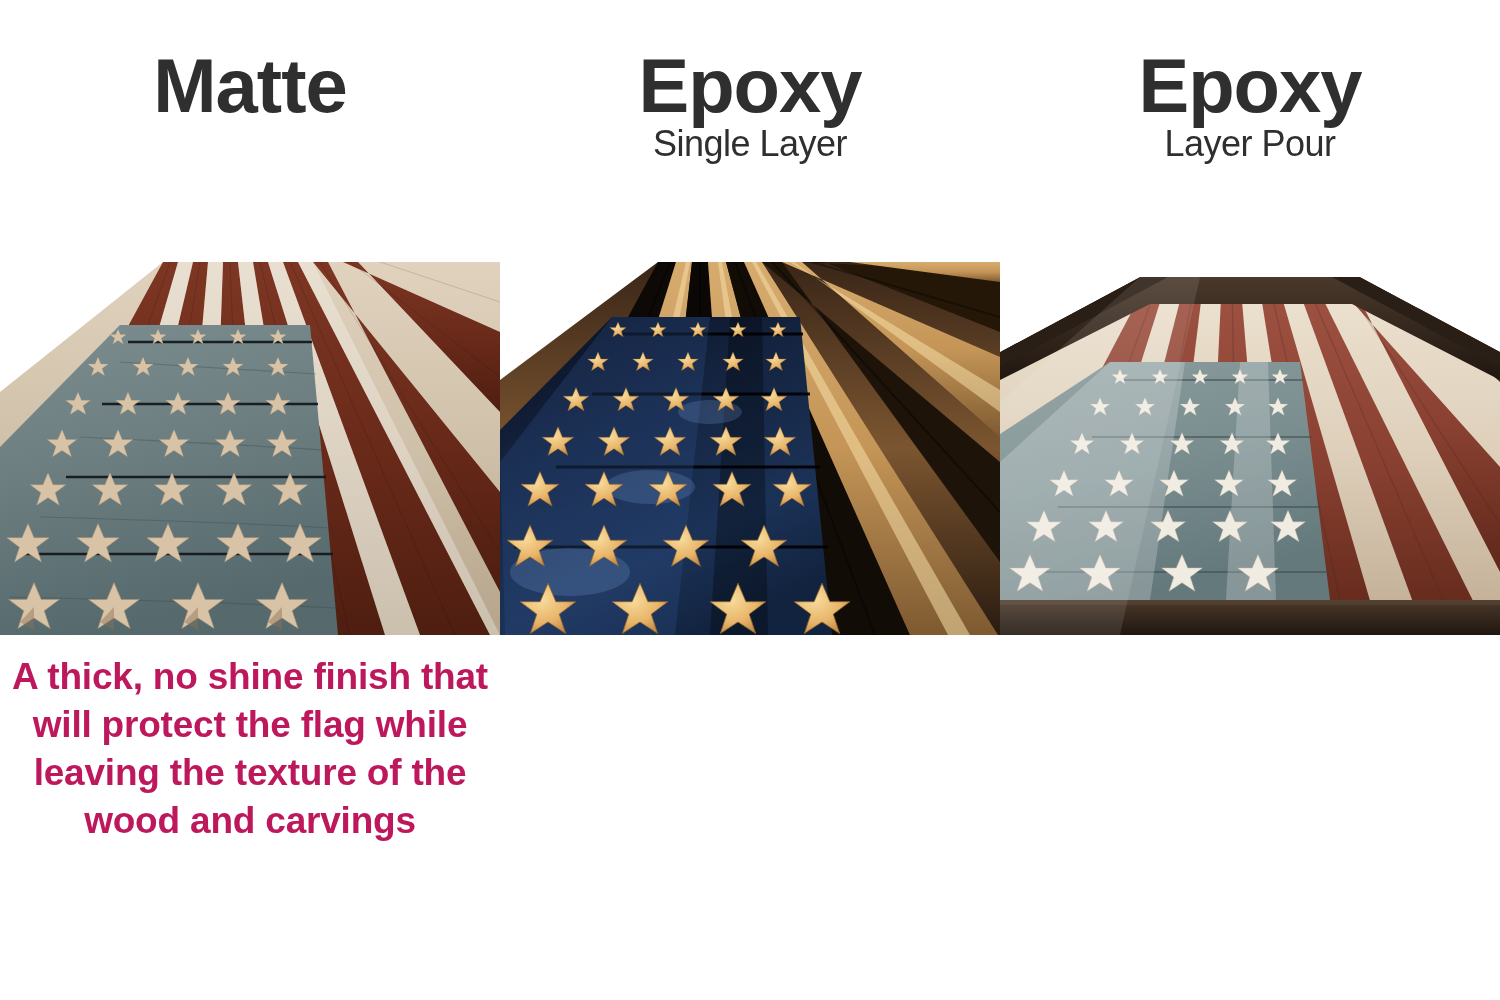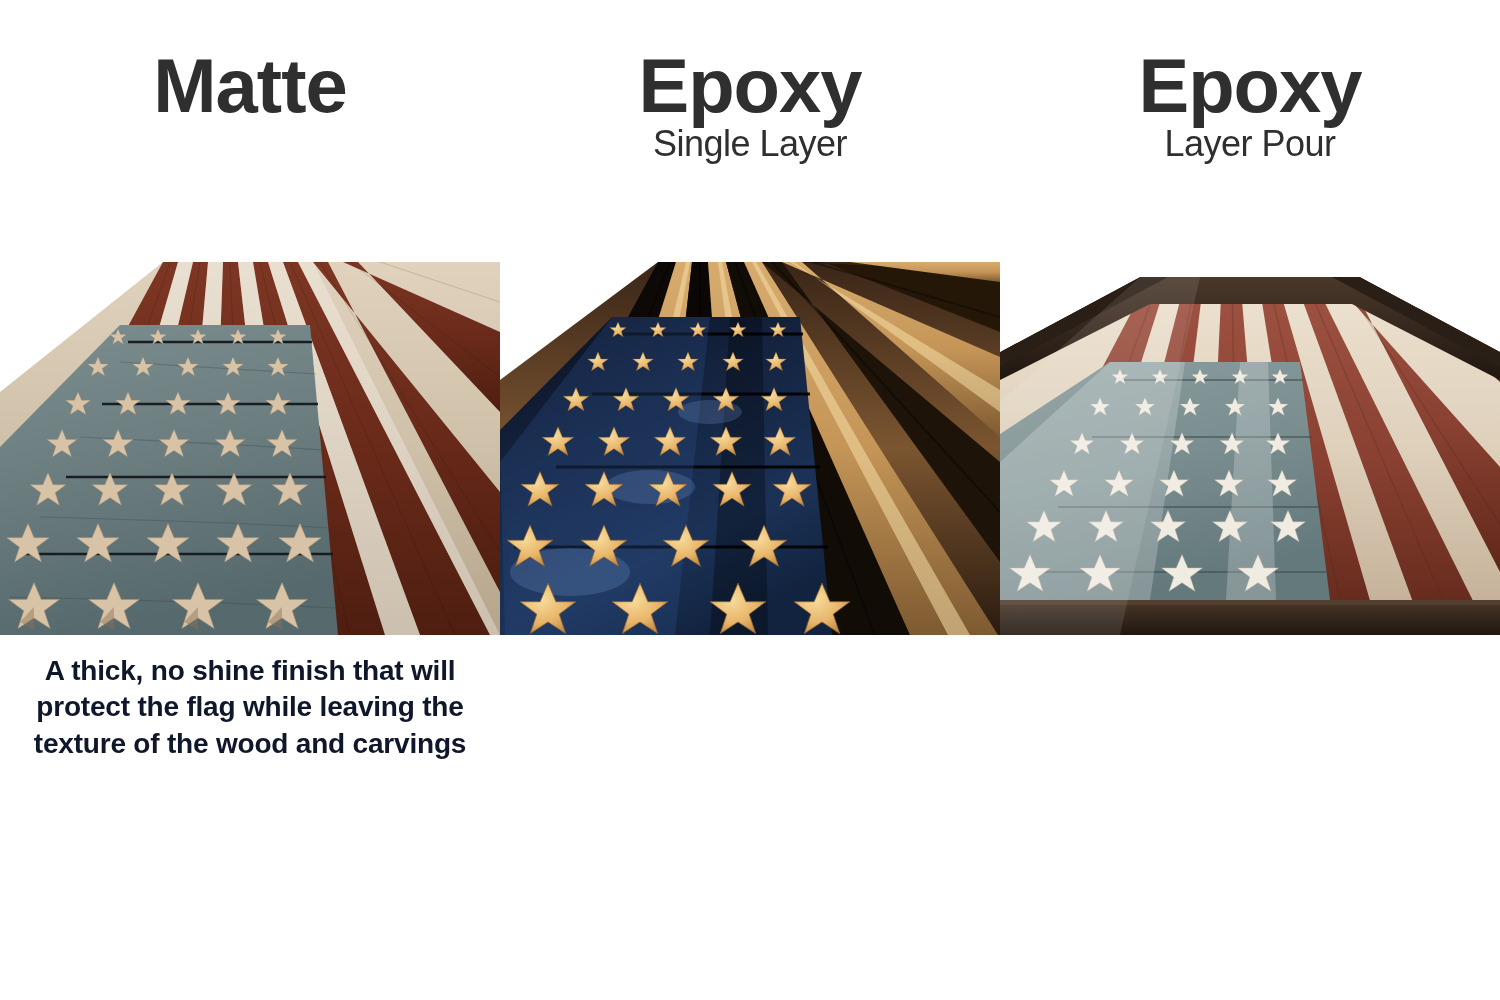--- a/index.html
+++ b/index.html
@@ -38,22 +38,22 @@
   .photo {
     width:500px; height:373px;
     position:relative; overflow:hidden; background:#fff;
   }
   .photo svg { display:block; width:500px; height:373px; }
 
   
   .caption {
     width:100%;
     padding:18px 4px 0 4px;
-    font-size:28px; font-weight:600;
-    color:#0f172a; line-height:1.30;
+    font-size:37px; font-weight:600;
+    color:#be185d; line-height:1.30;
     text-align:center;
     letter-spacing:-0.2px;
   }
 </style>
 </head>
 <body>
 
 <div class="board">
 
   <div class="col">

